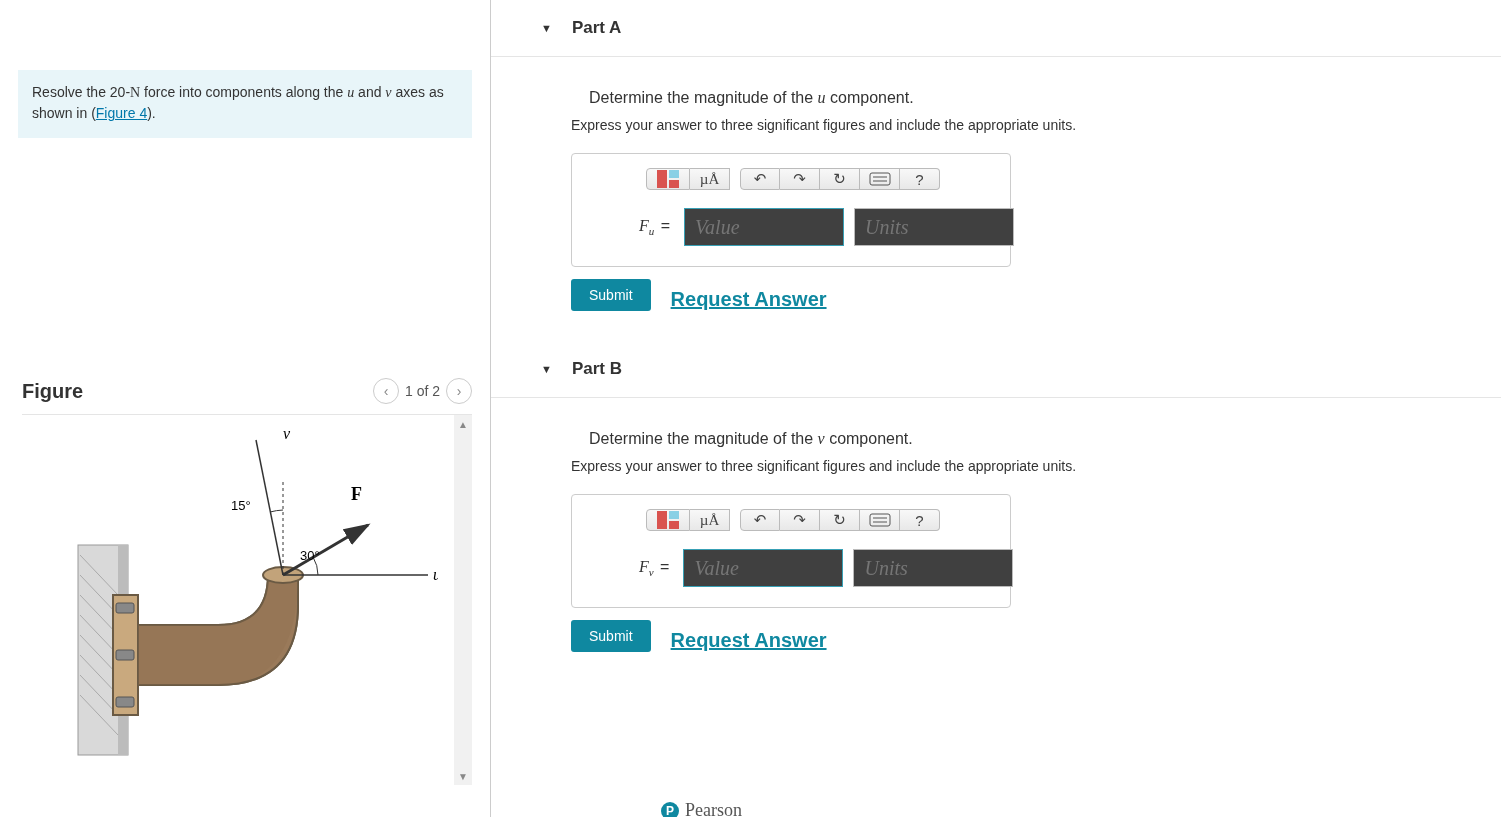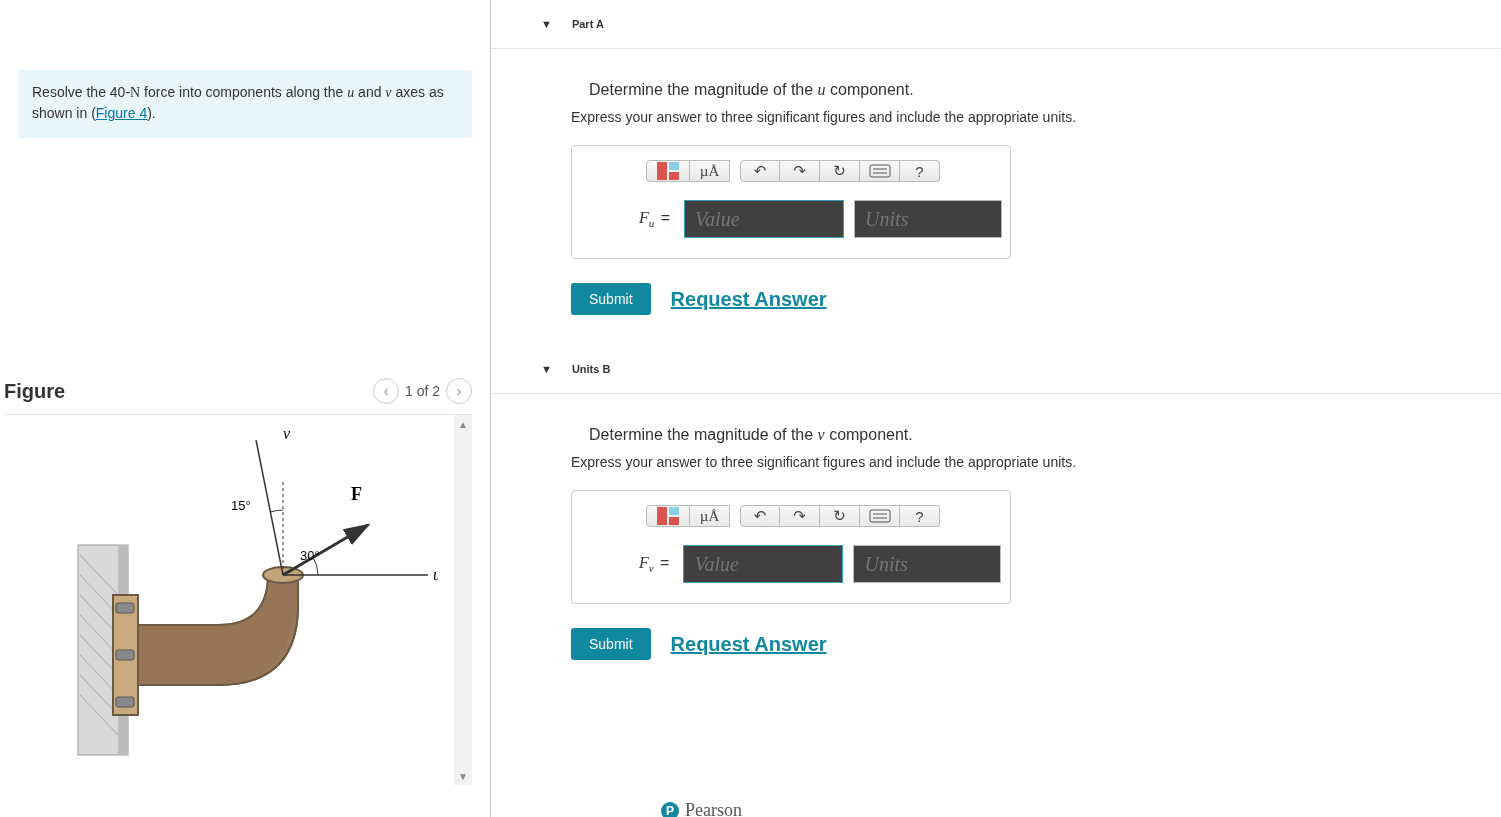--- a/index.html
+++ b/index.html
@@ -35,21 +35,21 @@
     font-size: 14px;
     line-height: 1.5;
   }
   .problem-box .italic-var { font-family: "Times New Roman", serif; font-style: italic; }
   .problem-box .roman { font-family: "Times New Roman", serif; font-style: normal; }
   .problem-box a { color: #0077aa; text-decoration: underline; }
   .figure-header {
     display: flex;
     align-items: center;
     justify-content: space-between;
-    margin: 240px 18px 0 4px;
+    margin: 240px 18px 0 22px;
     border-bottom: 1px solid #e5e5e5;
     padding-bottom: 10px;
   }
   .figure-title {
     font-family: Arial, Helvetica, sans-serif;
     font-size: 20px;
     font-weight: bold;
     color: #333;
   }
   .fig-nav {
@@ -113,21 +113,21 @@
     gap: 20px;
     padding: 18px 0 18px 50px;
     border-bottom: 1px solid #e5e5e5;
     background: #fff;
     cursor: pointer;
   }
   .part-header .caret {
     font-size: 11px;
     color: #333;
   }
-  .part-title { font-weight: bold; font-size: 11px; }
+  .part-title { font-weight: bold; font-size: 17px; }
   .part-body {
     padding: 32px 0 30px 80px;
   }
   .instruction { font-size: 16px; margin-bottom: 10px; margin-left: 18px; }
   .instruction .italic-var { font-family: "Times New Roman", serif; font-style: italic; }
   .bold-line { font-weight: normal; font-size: 14px; margin-bottom: 20px; }
   .answer-box {
     border: 1px solid #ccc;
     border-radius: 4px;
     width: 440px;
@@ -177,26 +177,26 @@
     font-family: "Times New Roman", serif;
     font-style: italic;
     font-size: 20px;
     color: #999;
     border: 1px solid #38a0b5;
     height: 38px;
     padding: 0 10px;
     background: #404040;
   }
   .value-input { width: 160px; }
-  .units-input { width: 148px; border-color: #bbb; }
+  .units-input { width: 160px; border-color: #bbb; }
   .submit-row {
     display: flex;
-    align-items: center;
+    align-items: flex-end;
     gap: 20px;
-    margin-top: 24px;
+    margin-top: 12px;
   }
   .submit-btn {
     background: #0f88a0;
     color: #fff;
     border: none;
     border-radius: 3px;
     padding: 8px 18px;
     font-size: 14px;
     cursor: pointer;
   }
@@ -225,21 +225,21 @@
     color:#fff;font-size:12px;font-weight:bold;font-family:Arial;
   }
 </style>
 </head>
 <body>
 
 <div class="container">
 
   <div class="left-pane">
     <div class="problem-box">
-      <span>Resolve the 40-</span><span class="roman">N</span><span> force into components along the </span><span class="italic-var">u</span><span> and </span><span class="italic-var">v</span><span> axes as shown in (</span><a href="#">Figure 4</a><span>).</span>
+      <span>Resolve the 20-</span><span class="roman">N</span><span> force into components along the </span><span class="italic-var">u</span><span> and </span><span class="italic-var">v</span><span> axes as shown in (</span><a href="#">Figure 4</a><span>).</span>
     </div>
 
     <div class="figure-header">
       <div class="figure-title">Figure</div>
       <div class="fig-nav">
         <div class="nav-btn">‹</div>
         <span>1 of 2</span>
         <div class="nav-btn">›</div>
       </div>
     </div>
@@ -354,21 +354,21 @@
         <div class="submit-row">
           <button class="submit-btn">Submit</button>
           <span class="req-link">Request Answer</span>
         </div>
       </div>
     </div>
 
     <div class="part">
       <div class="part-header">
         <span class="caret">▼</span>
-        <span class="part-title">Units B</span>
+        <span class="part-title">Part B</span>
       </div>
       <div class="part-body" style="padding-bottom:10px;">
         <div class="instruction">
           <span>Determine the magnitude of the </span><span class="italic-var">v</span><span> component.</span>
         </div>
         <div class="bold-line">Express your answer to three significant figures and include the appropriate units.</div>
 
         <div class="answer-box">
           <div class="toolbar">
             <div class="tb-btn first frac-icon">

